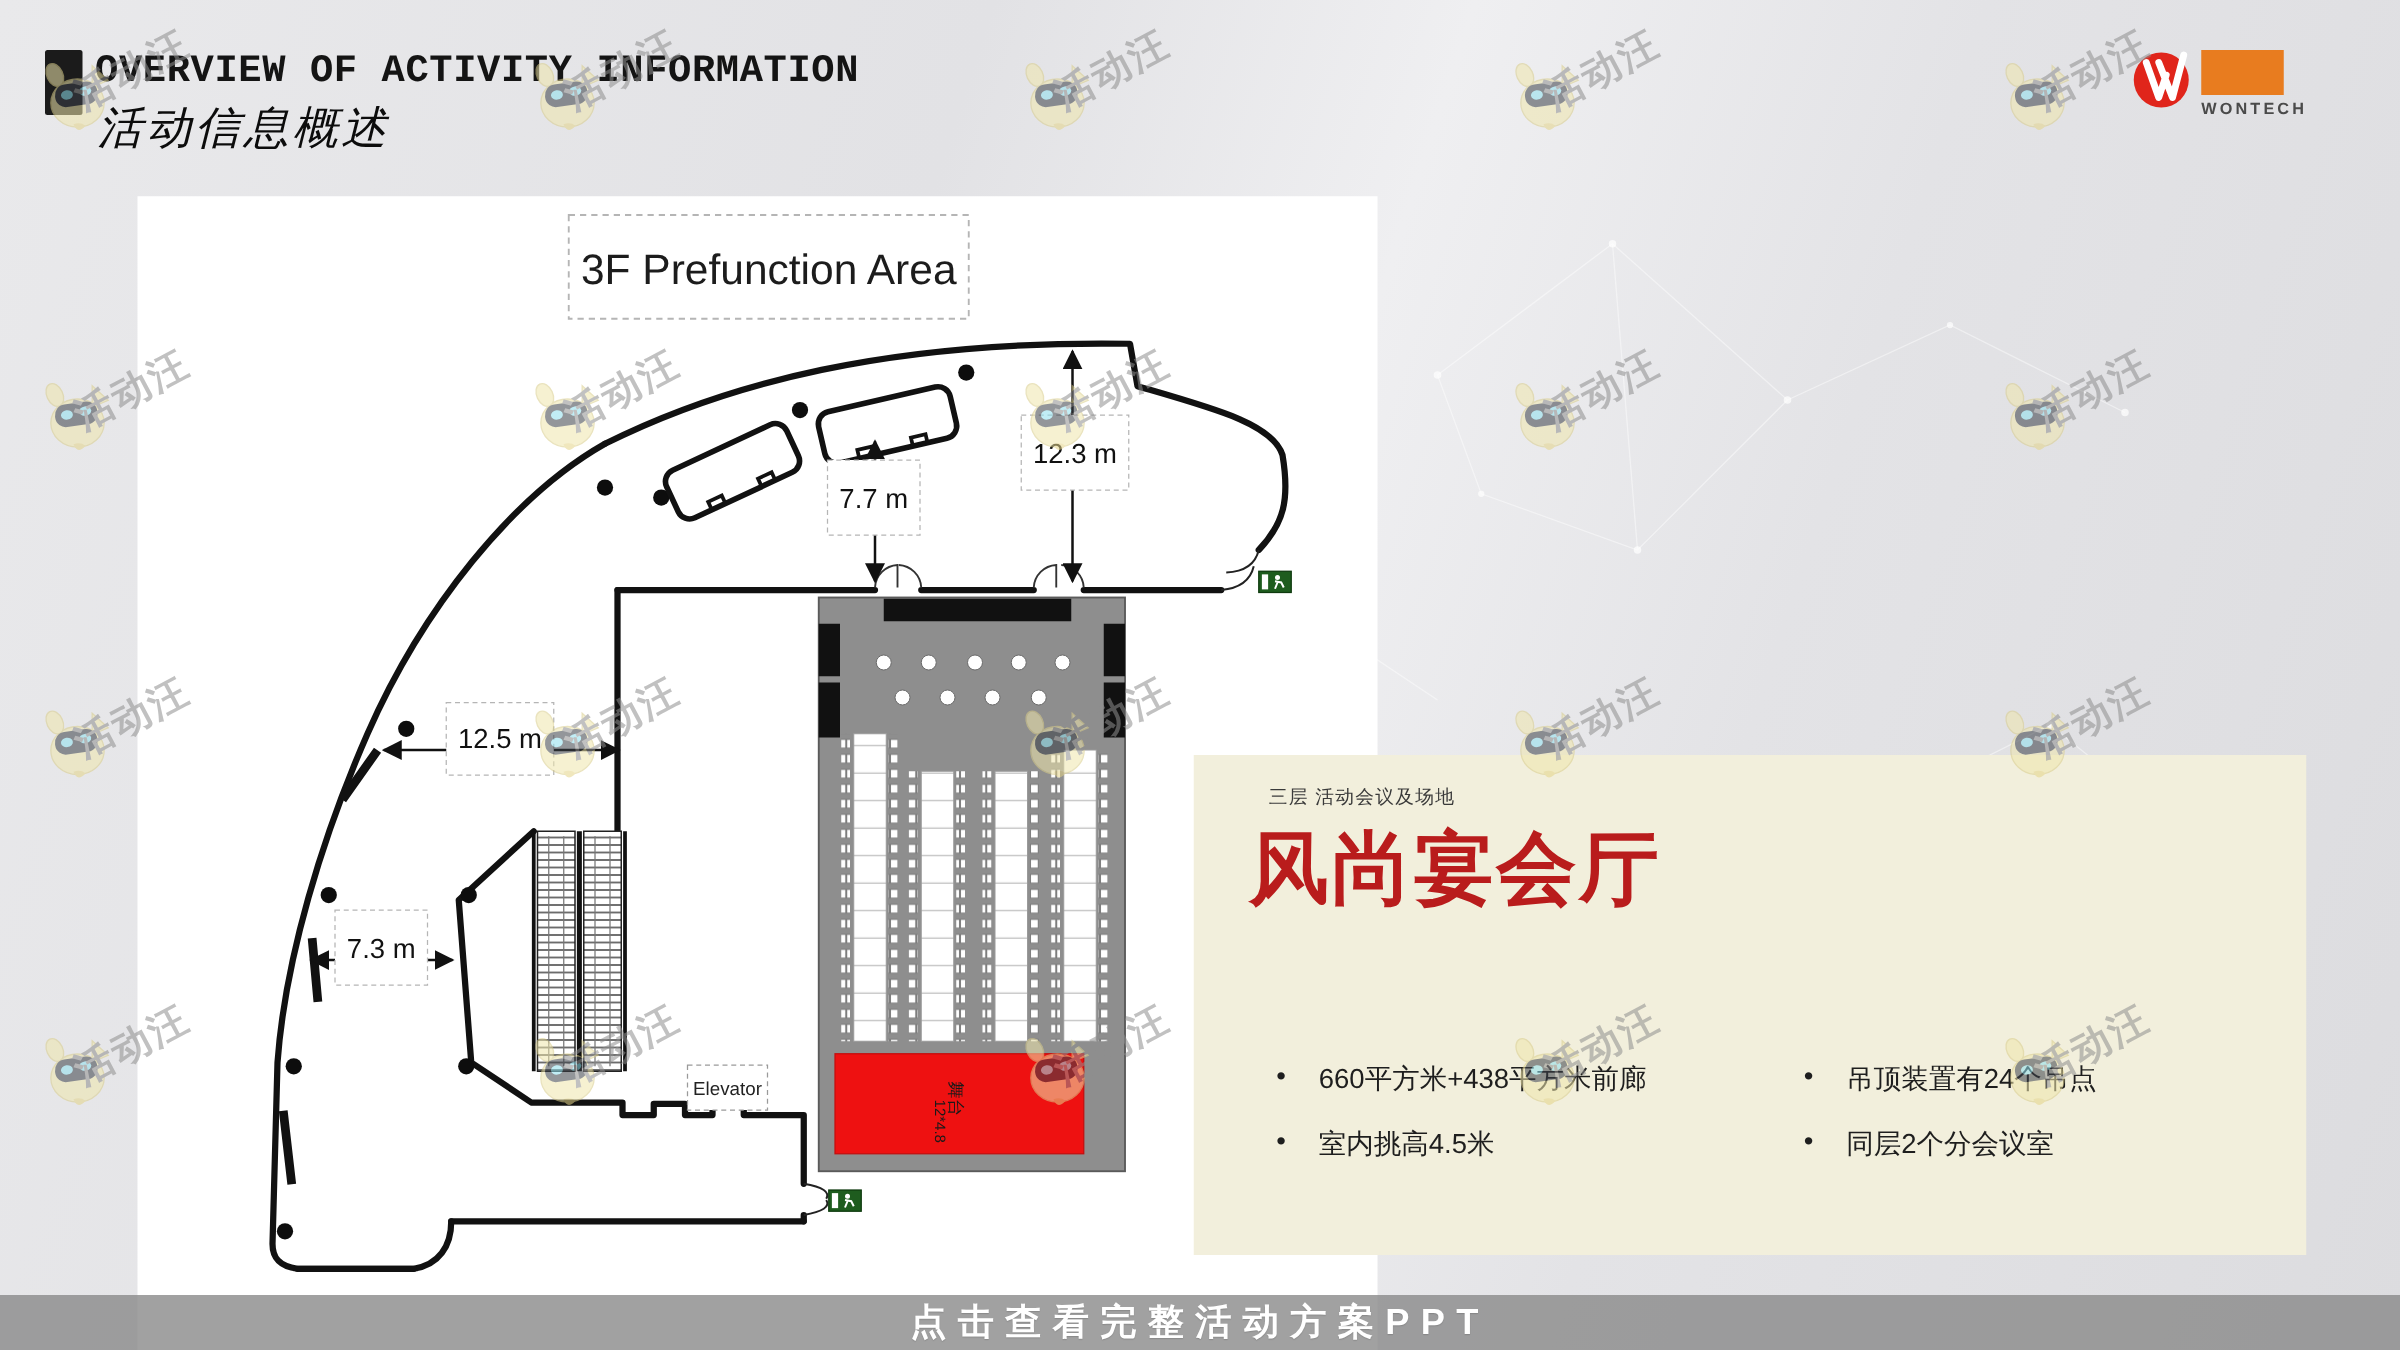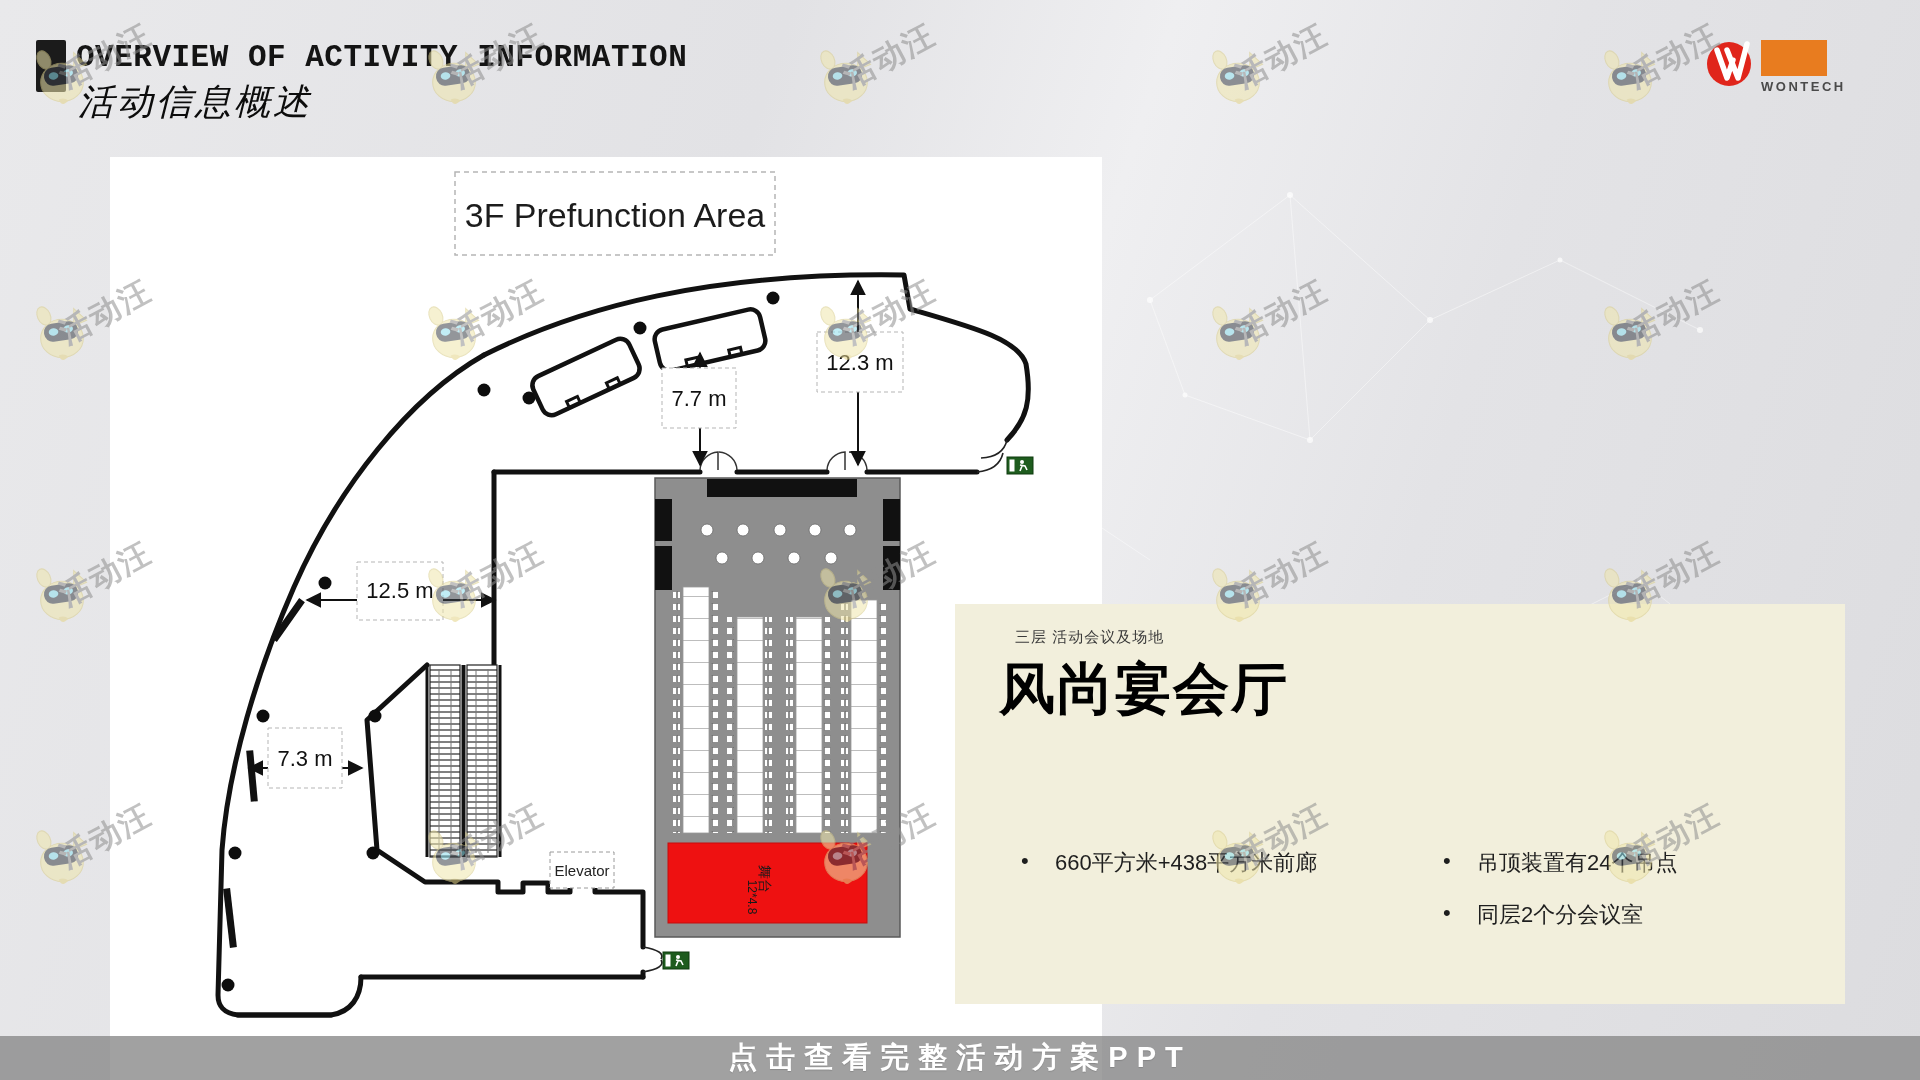--- a/index.html
+++ b/index.html
@@ -16,21 +16,21 @@
   
   #logo{position:absolute;left:1705px;top:34px;width:150px;height:62px;}
   
   #decor{position:absolute;left:0;top:0;width:1920px;height:1080px;z-index:0;}
   
   #plan-panel{position:absolute;left:110px;top:157px;width:992px;height:1052px;background:#ffffff;z-index:1;}
   #plan-svg{position:absolute;left:0;top:0;}
   
   #info-panel{position:absolute;left:955px;top:604px;width:890px;height:400px;background:#f2efdc;z-index:2;}
   #info-cat{position:absolute;left:60px;top:24px;font-size:15px;color:#3a3a3a;letter-spacing:1px;}
-  #info-title{position:absolute;left:44px;top:48px;font-size:56px;font-weight:900;color:#000000;letter-spacing:2px;}
+  #info-title{position:absolute;left:44px;top:48px;font-size:64px;font-weight:900;color:#b91c1c;letter-spacing:2px;}
   .bullets{position:absolute;top:244px;list-style:none;margin:0;padding:0;}
   #bullets-left{left:66px;}
   #bullets-right{left:488px;}
   .bullets li{position:relative;padding-left:34px;margin-bottom:22px;font-size:22px;color:#1e1e1e;white-space:nowrap;}
   .bullets li:before{content:"•";position:absolute;left:0;top:0;color:#1e1e1e;font-size:22px;}
   
   #footer{position:absolute;left:0;top:1036px;width:1920px;height:44px;background:rgba(138,138,138,.8);z-index:40;display:flex;align-items:center;justify-content:center;}
   #footer span{font-size:29px;font-weight:bold;color:#ffffff;letter-spacing:9px;text-shadow:0 1px 1px rgba(0,0,0,.15);}
   
   #wm-layer{position:absolute;left:0;top:0;width:1920px;height:1080px;z-index:50;pointer-events:none;}
@@ -260,20 +260,21 @@
   <use href="#exitSign" x="897" y="300"></use>
   <use href="#exitSign" x="553" y="795"></use>
 </svg>
 </div>
 
 <div id="info-panel">
   <div id="info-cat">三层 活动会议及场地</div>
   <div id="info-title">风尚宴会厅</div>
   <ul id="bullets-left" class="bullets">
     <li>660平方米+438平方米前廊</li>
+    <li>室内挑高4.5米</li>
   </ul>
   <ul id="bullets-right" class="bullets">
     <li>吊顶装置有24个吊点</li>
     <li>同层2个分会议室</li>
   </ul>
 </div>
 
 <div id="footer">
   <span>点击查看完整活动方案PPT</span>
 </div>

